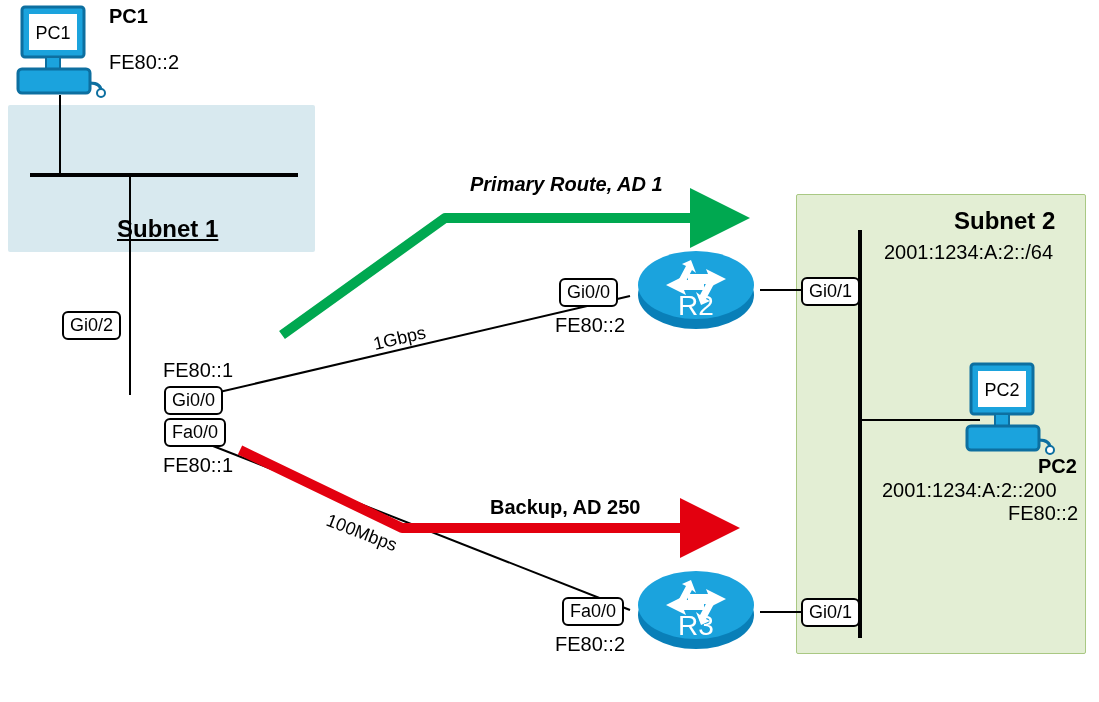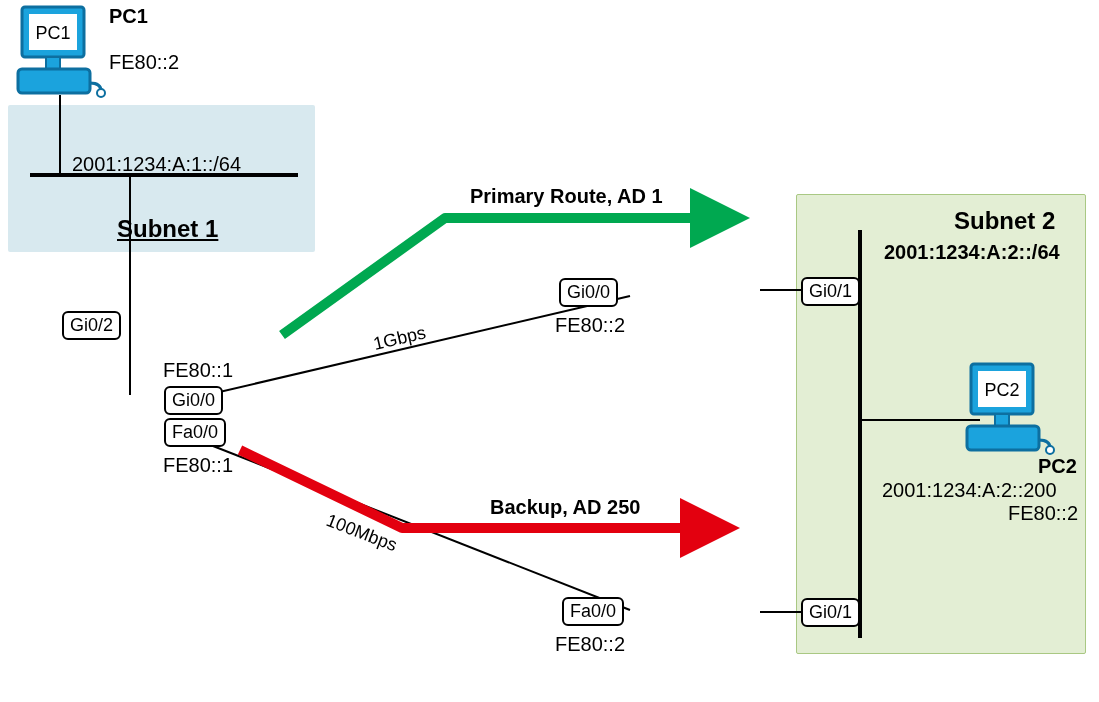--- a/index.html
+++ b/index.html
@@ -156,21 +156,47 @@
         <path d="M0,0 L6,3 L0,6 Z" fill="#e3000f"></path>
       </marker>
     </defs>
 
     <path d="M 282 335 L 445 218 L 730 218" stroke="#00a850" stroke-width="10" fill="none" stroke-linejoin="round" marker-end="url(#arrow-green)"></path>
 
     <path d="M 240 450 L 402 528 L 720 528" stroke="#e3000f" stroke-width="10" fill="none" stroke-linejoin="round" marker-end="url(#arrow-red)"></path>
   </svg>
 
 
-
+  <div class="router" style="left:636px; top:245px;">
+    <svg viewBox="0 0 120 86">
+        <ellipse cx="60" cy="50" rx="58" ry="34" fill="#097fb8"></ellipse>
+        <ellipse cx="60" cy="40" rx="58" ry="34" fill="#1ba3dd"></ellipse>
+      <g fill="#ffffff">
+        <path d="M30 40 L50 30 L48 35 L68 35 L68 45 L48 45 L50 50 Z"></path>
+        <path d="M90 40 L70 30 L72 35 L52 35 L52 45 L72 45 L70 50 Z" transform="translate(0,-6)"></path>
+        <path d="M55 15 L60 28 L56 25 L48 40 L42 36 L50 21 L46 19 Z"></path>
+        <path d="M65 60 L60 47 L64 50 L72 35 L78 39 L70 54 L74 56 Z"></path>
+      </g>
+    </svg>
+    <span class="router-label">R2</span>
+  </div>
+
+  <div class="router" style="left:636px; top:565px;">
+    <svg viewBox="0 0 120 86">
+        <ellipse cx="60" cy="50" rx="58" ry="34" fill="#097fb8"></ellipse>
+        <ellipse cx="60" cy="40" rx="58" ry="34" fill="#1ba3dd"></ellipse>
+      <g fill="#ffffff">
+        <path d="M30 40 L50 30 L48 35 L68 35 L68 45 L48 45 L50 50 Z"></path>
+        <path d="M90 40 L70 30 L72 35 L52 35 L52 45 L72 45 L70 50 Z" transform="translate(0,-6)"></path>
+        <path d="M55 15 L60 28 L56 25 L48 40 L42 36 L50 21 L46 19 Z"></path>
+        <path d="M65 60 L60 47 L64 50 L72 35 L78 39 L70 54 L74 56 Z"></path>
+      </g>
+    </svg>
+    <span class="router-label">R3</span>
+  </div>
 
   <div class="pc" style="left:16px; top:3px;">
     <svg viewBox="0 0 90 95">
       <rect x="6" y="4" width="62" height="50" rx="3" fill="#1ba3dd" stroke="#0d6fa0" stroke-width="3"></rect>
       <rect x="13" y="11" width="48" height="36" fill="#ffffff"></rect>
       <text x="37" y="36" text-anchor="middle" font-size="18" fill="#000000">PC1</text>
       <rect x="30" y="54" width="14" height="12" fill="#1ba3dd" stroke="#0d6fa0" stroke-width="2"></rect>
       <rect x="2" y="66" width="72" height="24" rx="4" fill="#1ba3dd" stroke="#0d6fa0" stroke-width="3"></rect>
       <path d="M74 80 Q85 80 85 88" stroke="#0d6fa0" stroke-width="3" fill="none"></path>
       <circle cx="85" cy="90" r="4" fill="#ffffff" stroke="#0d6fa0" stroke-width="2"></circle>
@@ -193,31 +219,30 @@
   <div class="port" style="left:164px; top:386px;">Gi0/0</div>
   <div class="port" style="left:164px; top:418px;">Fa0/0</div>
   <div class="port" style="left:559px; top:278px;">Gi0/0</div>
   <div class="port" style="left:801px; top:277px;">Gi0/1</div>
   <div class="port" style="left:562px; top:597px;">Fa0/0</div>
   <div class="port" style="left:801px; top:598px;">Gi0/1</div>
 
   <div class="label bold" style="left:109px; top:4px;">PC1</div>
   <div class="label" style="left:109px; top:50px;">FE80::2</div>
 
-  <div class="label" style="left:72px; top:152px;">2001:1234:A:1::/64</div>
   <div class="label subnet-title" style="left:117px; top:214px;text-decoration:underline;">Subnet 1</div>
 
   <div class="label subnet-title" style="left:954px; top:206px;">Subnet 2</div>
-  <div class="label" style="left:884px; top:240px;font-weight:bold;">2001:1234:A:2::/64</div>
+  <div class="label" style="left:884px; top:240px;">2001:1234:A:2::/64</div>
 
   <div class="label bold" style="left:1038px; top:454px; text-align:right;">PC2</div>
   <div class="label" style="left:882px; top:478px;">2001:1234:A:2::200</div>
   <div class="label" style="left:1008px; top:501px;">FE80::2</div>
 
   <div class="label" style="left:163px; top:358px;">FE80::1</div>
   <div class="label" style="left:163px; top:453px;">FE80::1</div>
   <div class="label" style="left:555px; top:313px;">FE80::2</div>
   <div class="label" style="left:555px; top:632px;">FE80::2</div>
 
-  <div class="label bold" style="left:470px; top:184px;">Primary Route, AD 1</div>
+  <div class="label bold" style="left:470px; top:172px;font-style:italic;">Primary Route, AD 1</div>
   <div class="label bold" style="left:490px; top:495px;">Backup, AD 250</div>
 
 </div>
 
 </body></html>

